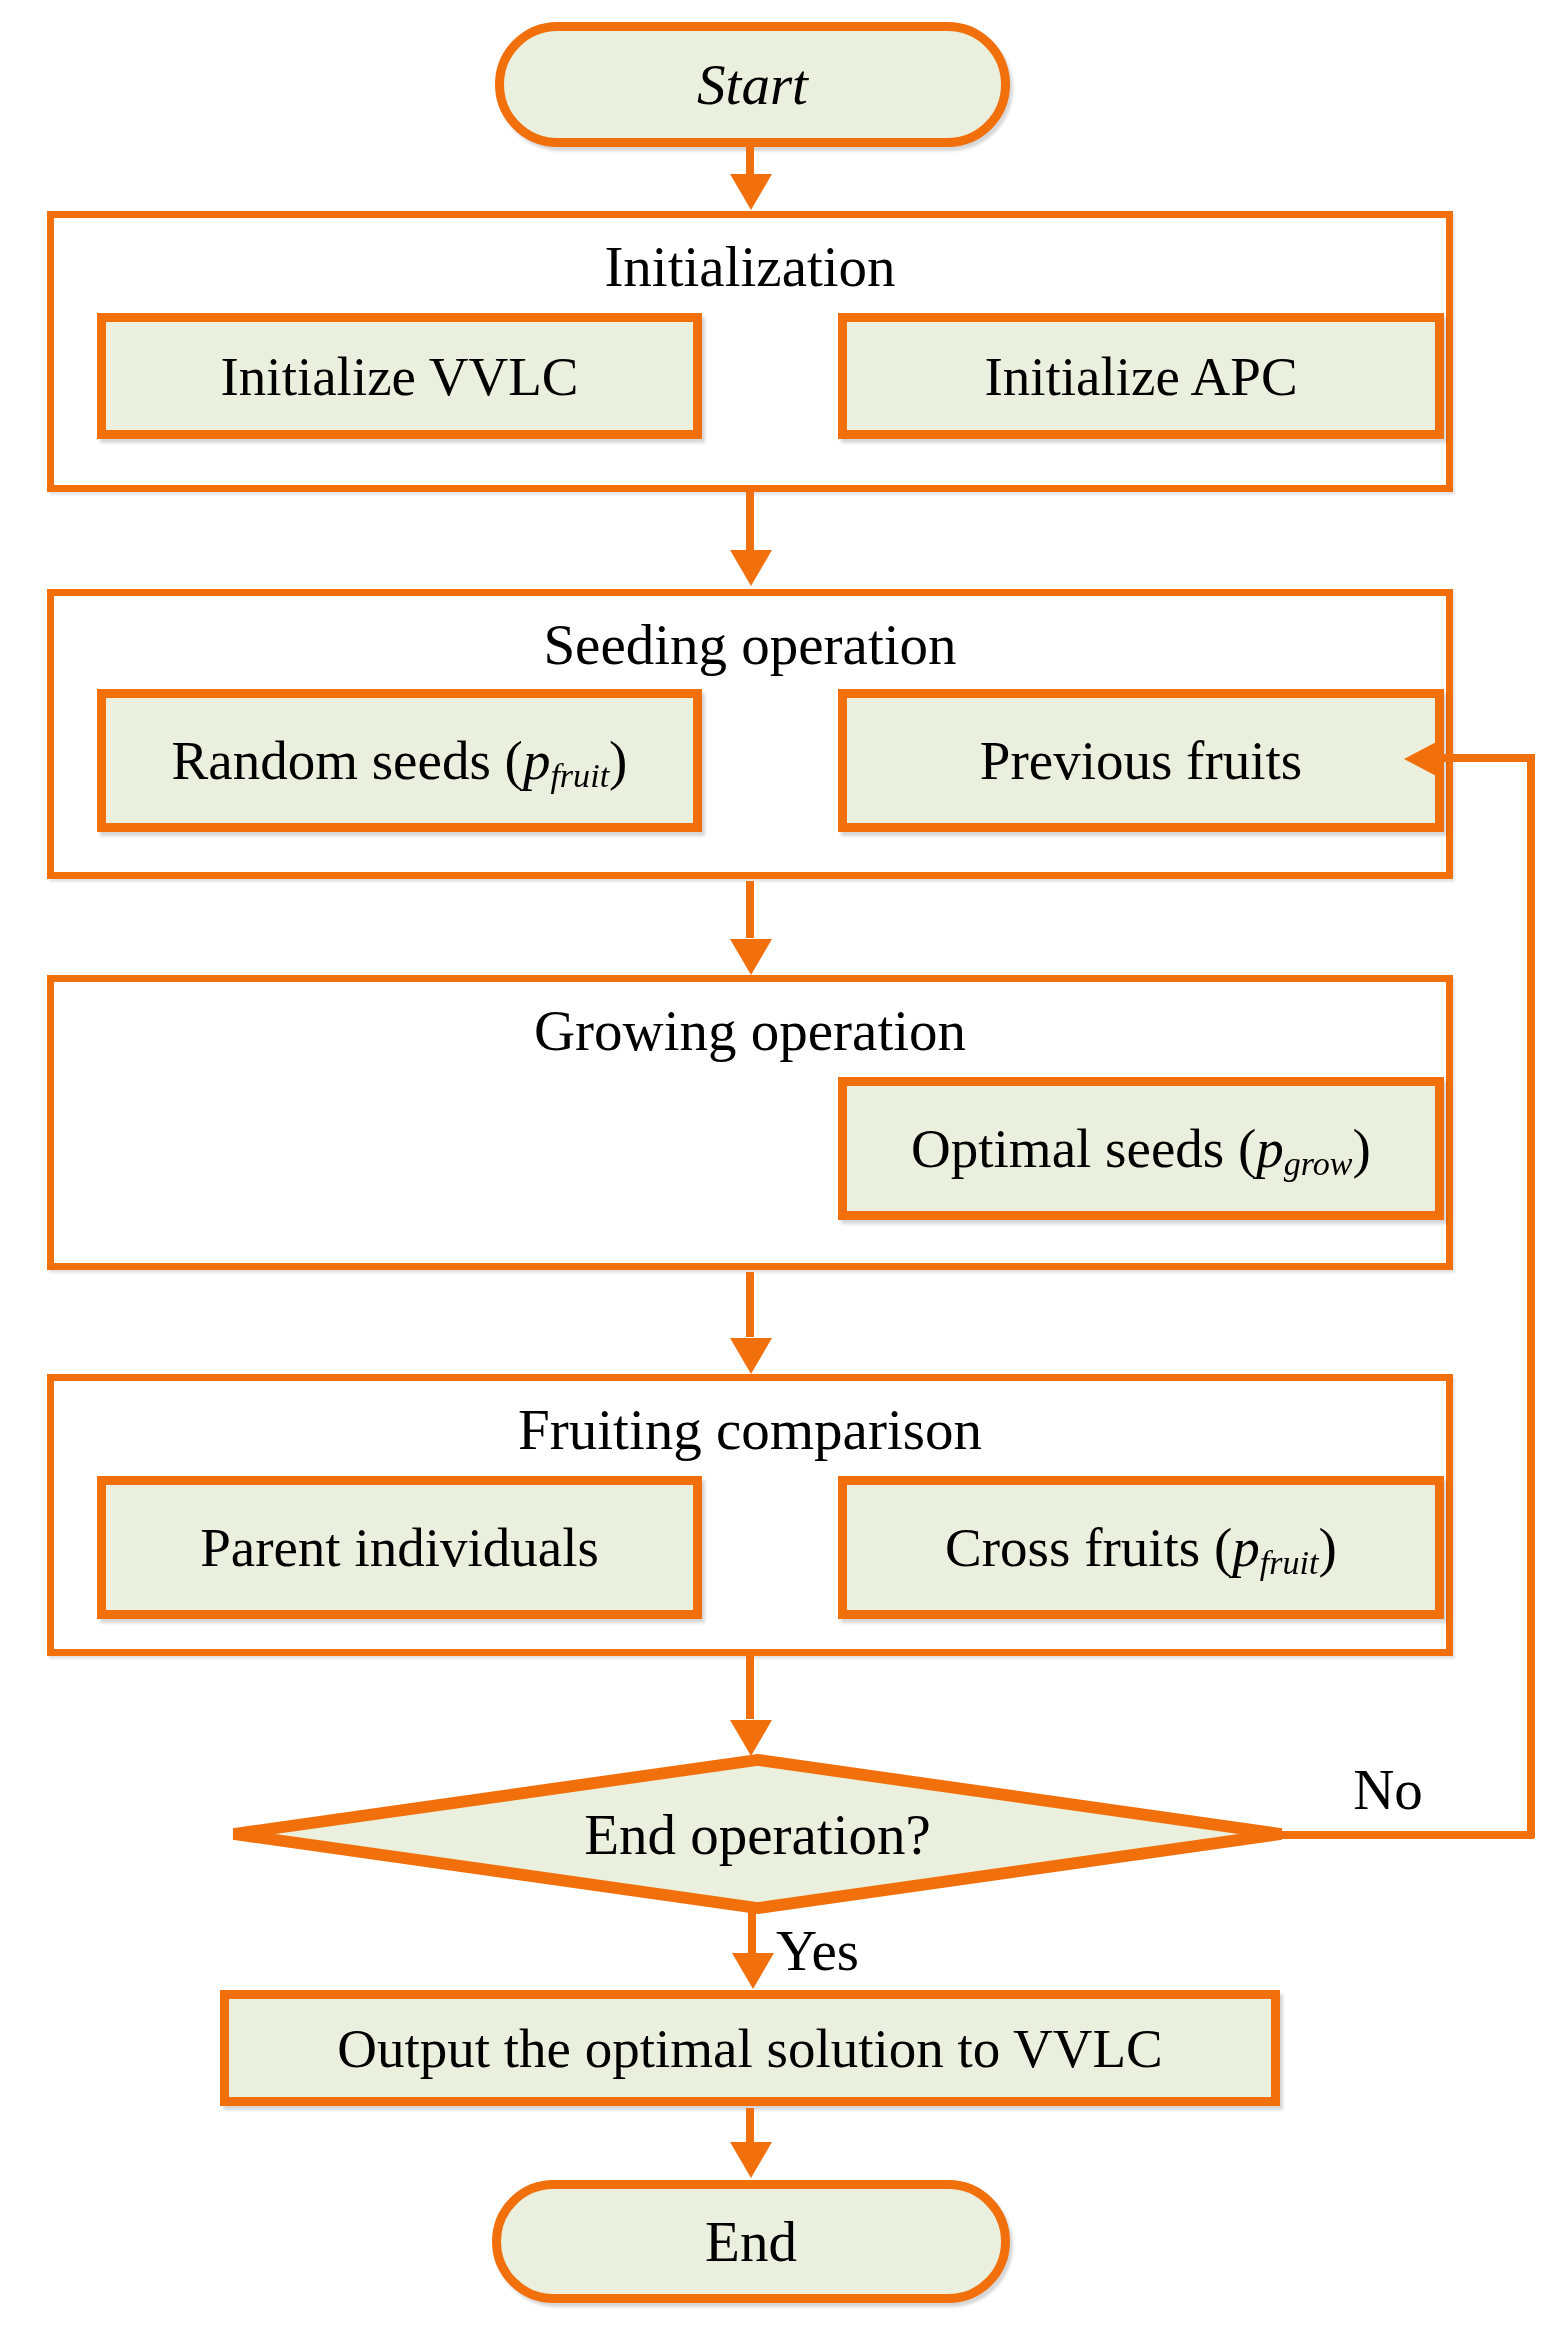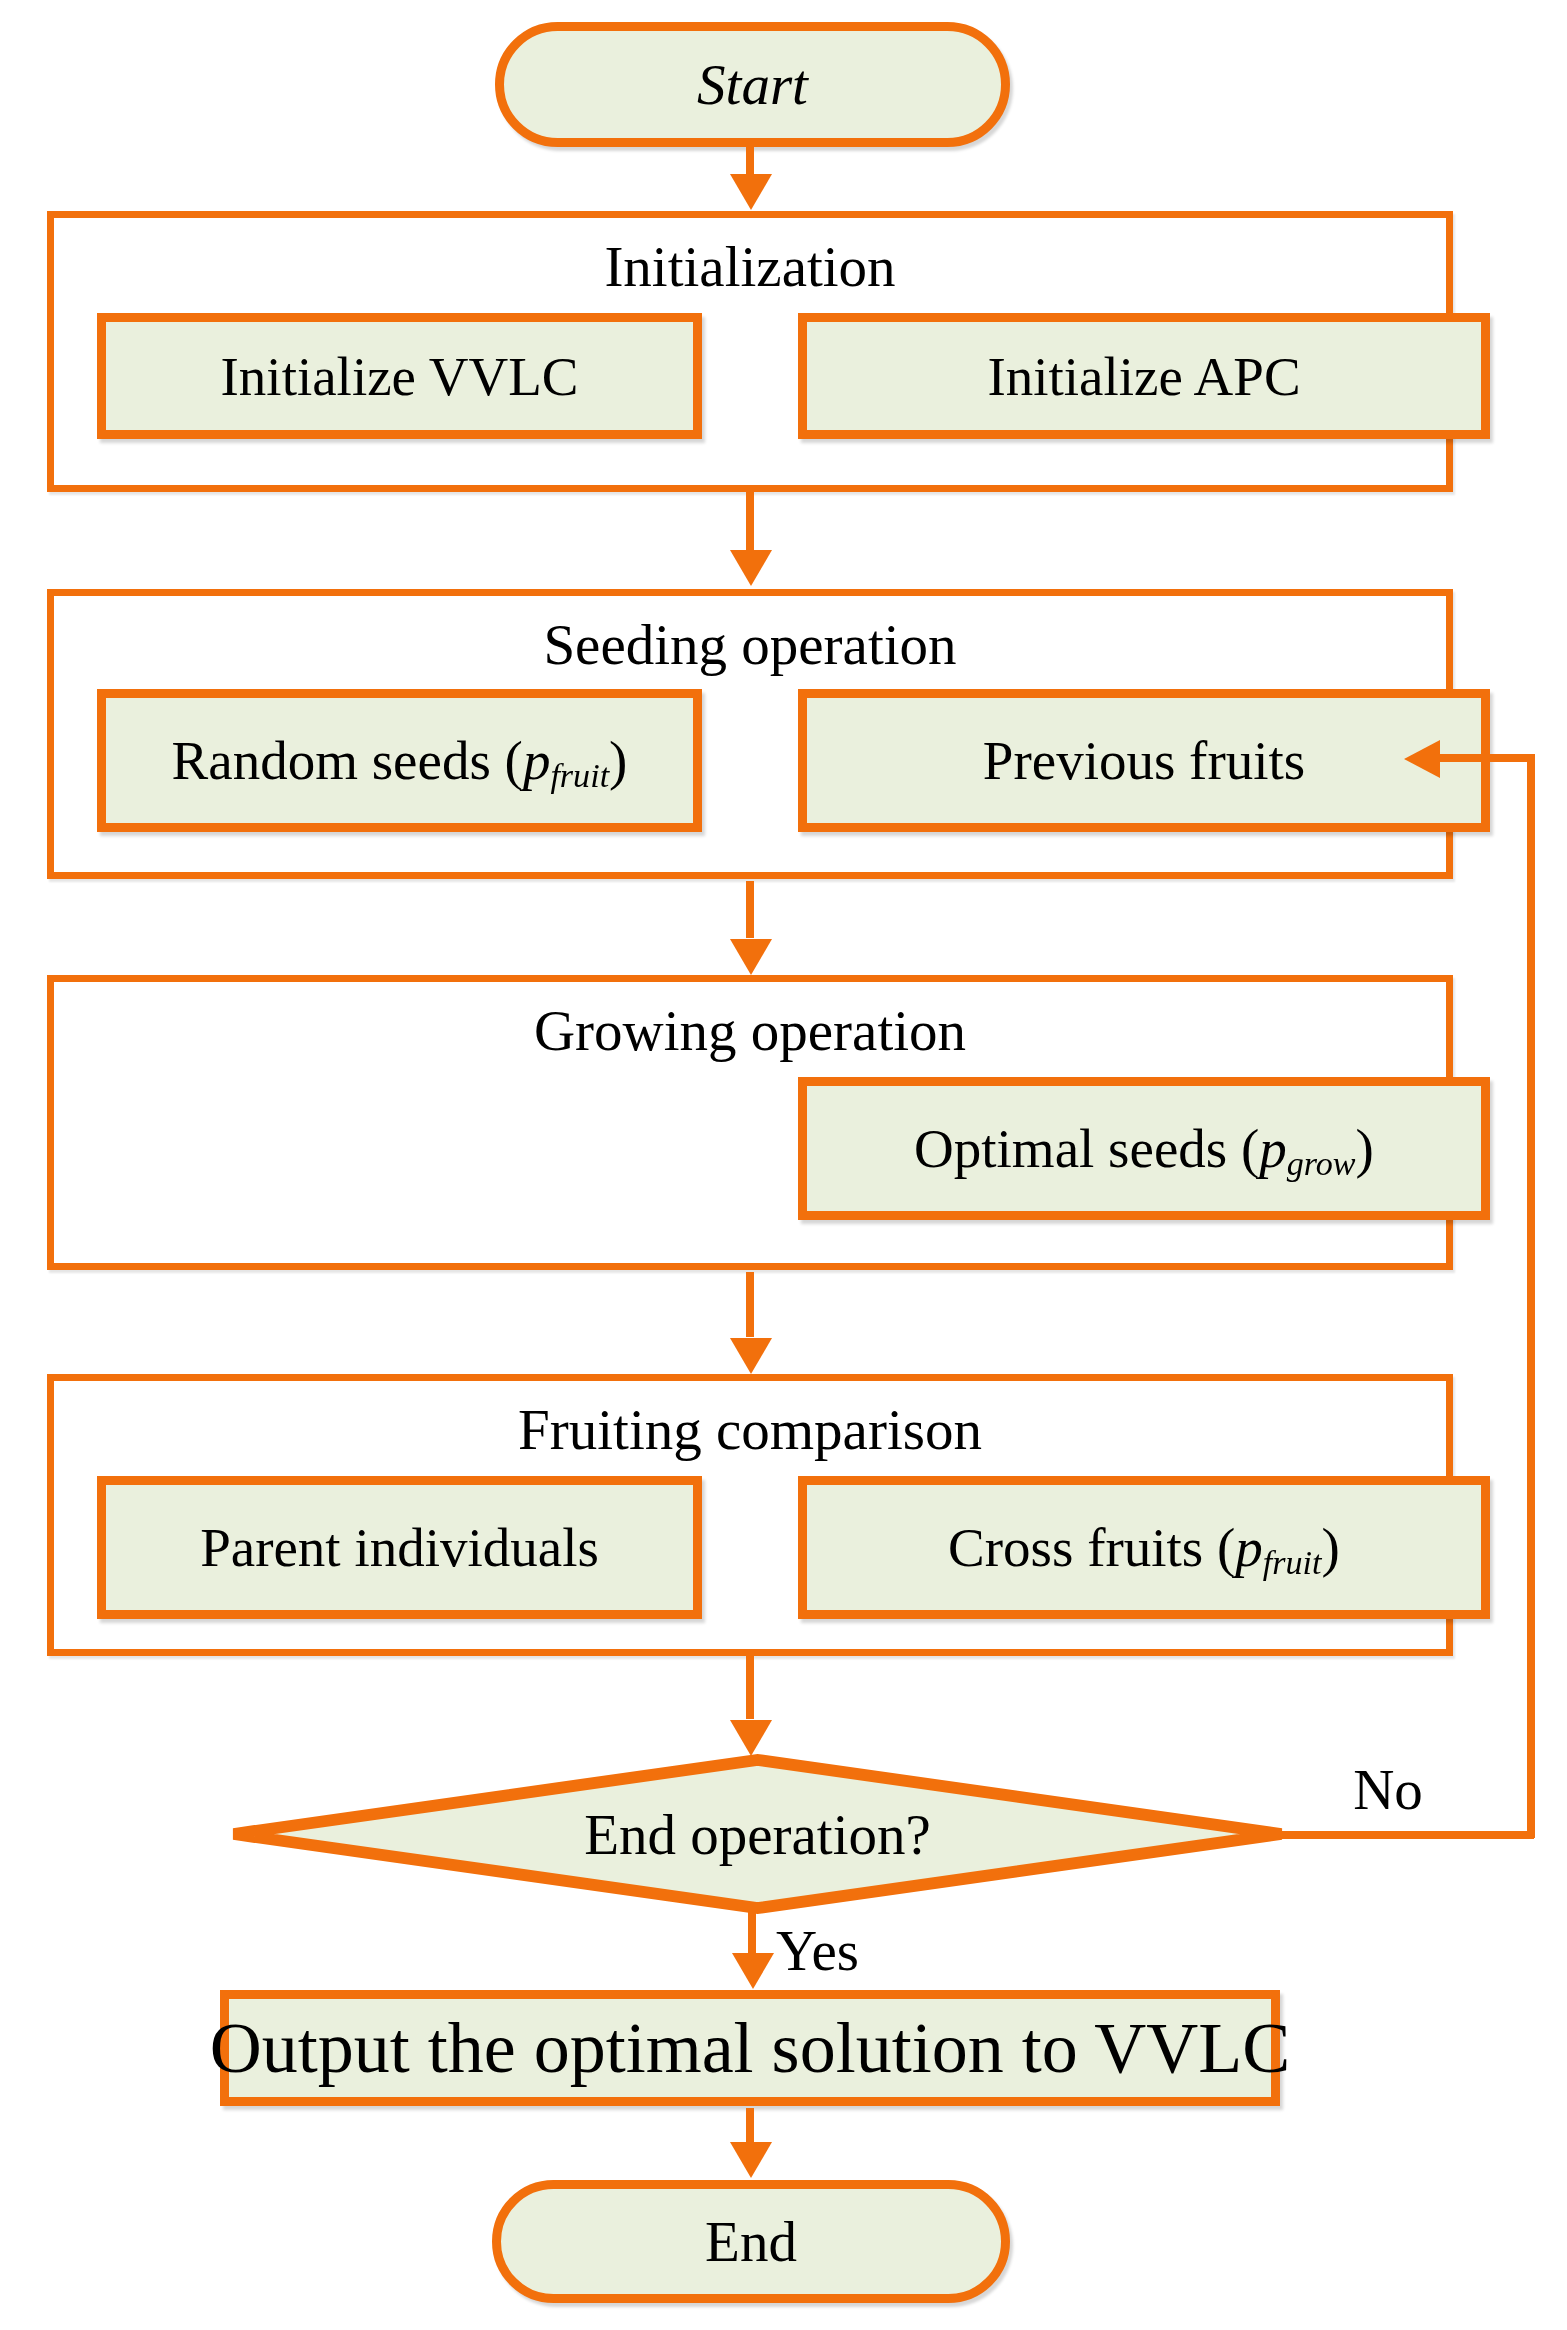--- a/index.html
+++ b/index.html
@@ -32,21 +32,21 @@
     font-size:57px;line-height:81px;white-space:nowrap;
   }
   
   .subbox{
     position:absolute;box-sizing:border-box;background:var(--green);
     border:9px solid var(--orange);
     display:flex;align-items:center;justify-content:center;
     font-size:55px;white-space:nowrap;box-shadow:3px 4px 3px rgba(0,0,0,0.16);
   }
   .subbox.pos-left{left:43px;width:605px;}
-  .subbox.pos-right{left:744px;width:692px;}
+  .subbox.pos-right{left:784px;width:606px;}
   #sec-initialization .subbox{top:95px;height:126px;text-align:center;}
   #sec-seeding .subbox{top:93px;height:143px;}
   #sec-growing .subbox{top:95px;height:143px;}
   #sec-fruiting .subbox{top:95px;height:143px;}
   
   .vr{font-style:italic;}
   .sb{font-size:0.62em;position:relative;top:0.22em;letter-spacing:0;}
   
   .vline{position:absolute;width:8px;background:var(--orange);}
   .hline{position:absolute;height:8px;background:var(--orange);}
@@ -64,21 +64,21 @@
   }
   
   .edge-label{position:absolute;font-size:57px;line-height:63px;}
   #no-label{left:1309px;top:1758px;width:158px;text-align:center;}
   #yes-label{left:776px;top:1919px;width:178px;text-align:left;}
   
   #output-node{
     position:absolute;left:220px;top:1990px;width:1060px;height:116px;
     box-sizing:border-box;background:var(--green);border:9px solid var(--orange);
     display:flex;align-items:center;justify-content:center;
-    font-size:72px;white-space:nowrap;box-shadow:3px 4px 3px rgba(0,0,0,0.16);
+    font-size:55px;white-space:nowrap;box-shadow:3px 4px 3px rgba(0,0,0,0.16);
   }
 </style>
 </head>
 <body>
 
 <div class="canvas">
 
   <div class="capsule" id="start-node">
     <span>Start</span>
   </div>

